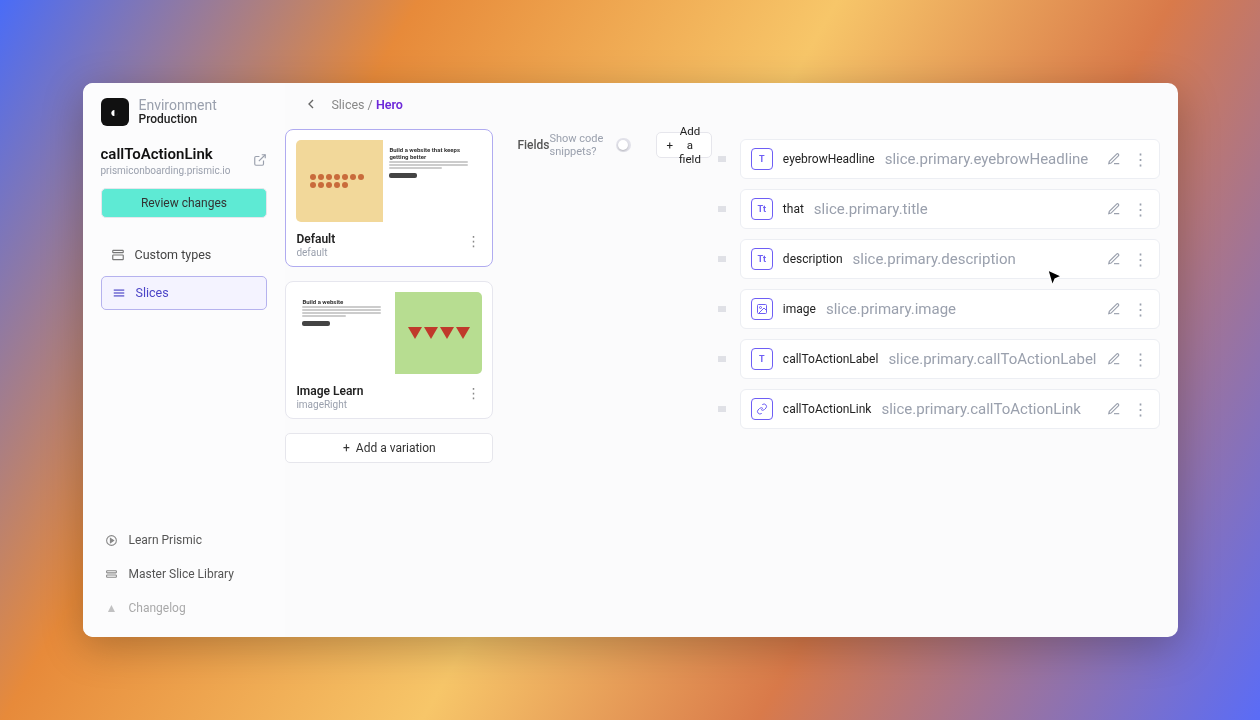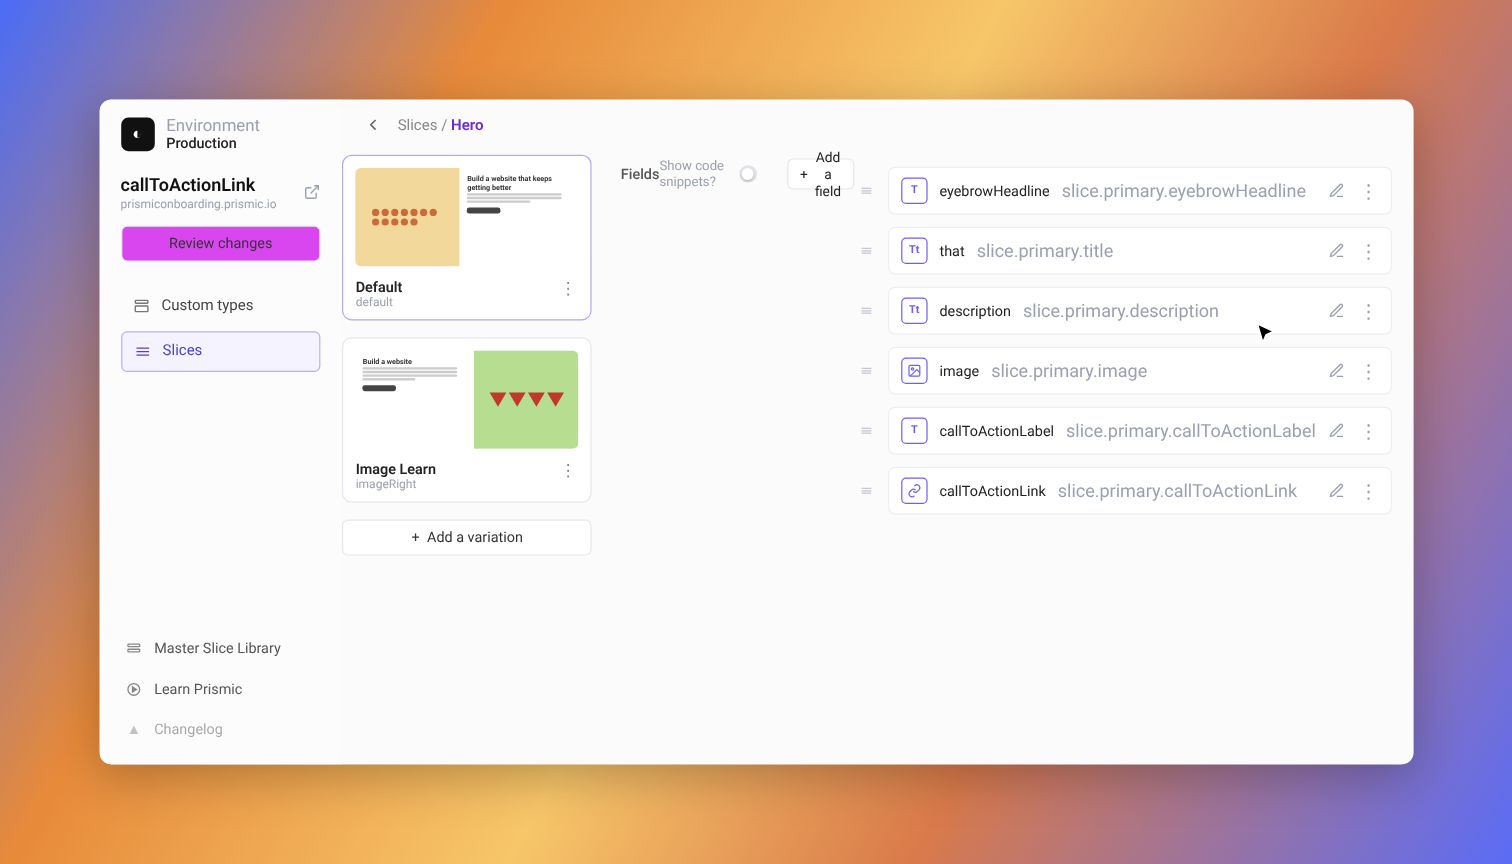--- a/index.html
+++ b/index.html
@@ -34,21 +34,21 @@
   .env-label { font-size: 14px; color:#9aa0ad; }
   .env-value { font-size: 12px; color:#222; font-weight:500; }
   .repo-row { display:flex; align-items:center; justify-content:space-between;}
   .repo-name { font-size: 15px; font-weight:600; color:#111; }
   .repo-url { font-size: 10px; color:#9aa0ad; margin-top:2px; }
   .open-ext { color:#9aa0ad; }
   .review-btn {
     margin-top: 12px;
     width: 100%; height: 30px;
     border: 1px solid #e6e6ec; border-radius:5px;
-    background:#d946ef; font-size: 12px; color:#333;
+    background:#5eead4; font-size: 12px; color:#333;
     display:flex;align-items:center;justify-content:center;
     cursor:pointer;
   }
   .nav { margin-top: 20px; display:flex; flex-direction:column; gap:4px;}
   .nav-item {
     display:flex; align-items:center; gap:10px;
     height: 34px; padding: 0 10px;
     border-radius:5px; font-size:12.5px; color:#444;
     cursor:pointer;
   }
@@ -178,34 +178,34 @@
             </svg>
         </span>
         <span>Slices</span>
       </div>
     </nav>
 
     <div class="sidebar-bottom">
       <div class="bottom-item">
         <span class="nav-icon">
           <svg width="13" height="13" viewBox="0 0 24 24" fill="none" stroke="currentColor" stroke-width="2">
+              <circle cx="12" cy="12" r="9"></circle>
+              <polygon points="10 8 16 12 10 16 10 8" fill="currentColor"></polygon>
+            </svg>
+        </span>
+        <span>Learn Prismic</span>
+      </div>
+      <div class="bottom-item">
+        <span class="nav-icon">
+          <svg width="13" height="13" viewBox="0 0 24 24" fill="none" stroke="currentColor" stroke-width="2">
               <rect x="3" y="5" width="18" height="4" rx="1"></rect>
               <rect x="3" y="13" width="18" height="4" rx="1"></rect>
             </svg>
         </span>
         <span>Master Slice Library</span>
-      </div>
-      <div class="bottom-item">
-        <span class="nav-icon">
-          <svg width="13" height="13" viewBox="0 0 24 24" fill="none" stroke="currentColor" stroke-width="2">
-              <circle cx="12" cy="12" r="9"></circle>
-              <polygon points="10 8 16 12 10 16 10 8" fill="currentColor"></polygon>
-            </svg>
-        </span>
-        <span>Learn Prismic</span>
       </div>
       <div class="bottom-item" style="opacity:0.5">
         <span class="nav-icon">▲</span>
         <span>Changelog</span>
       </div>
     </div>
   </aside>
 
   <div class="main">
     <div class="topbar">

